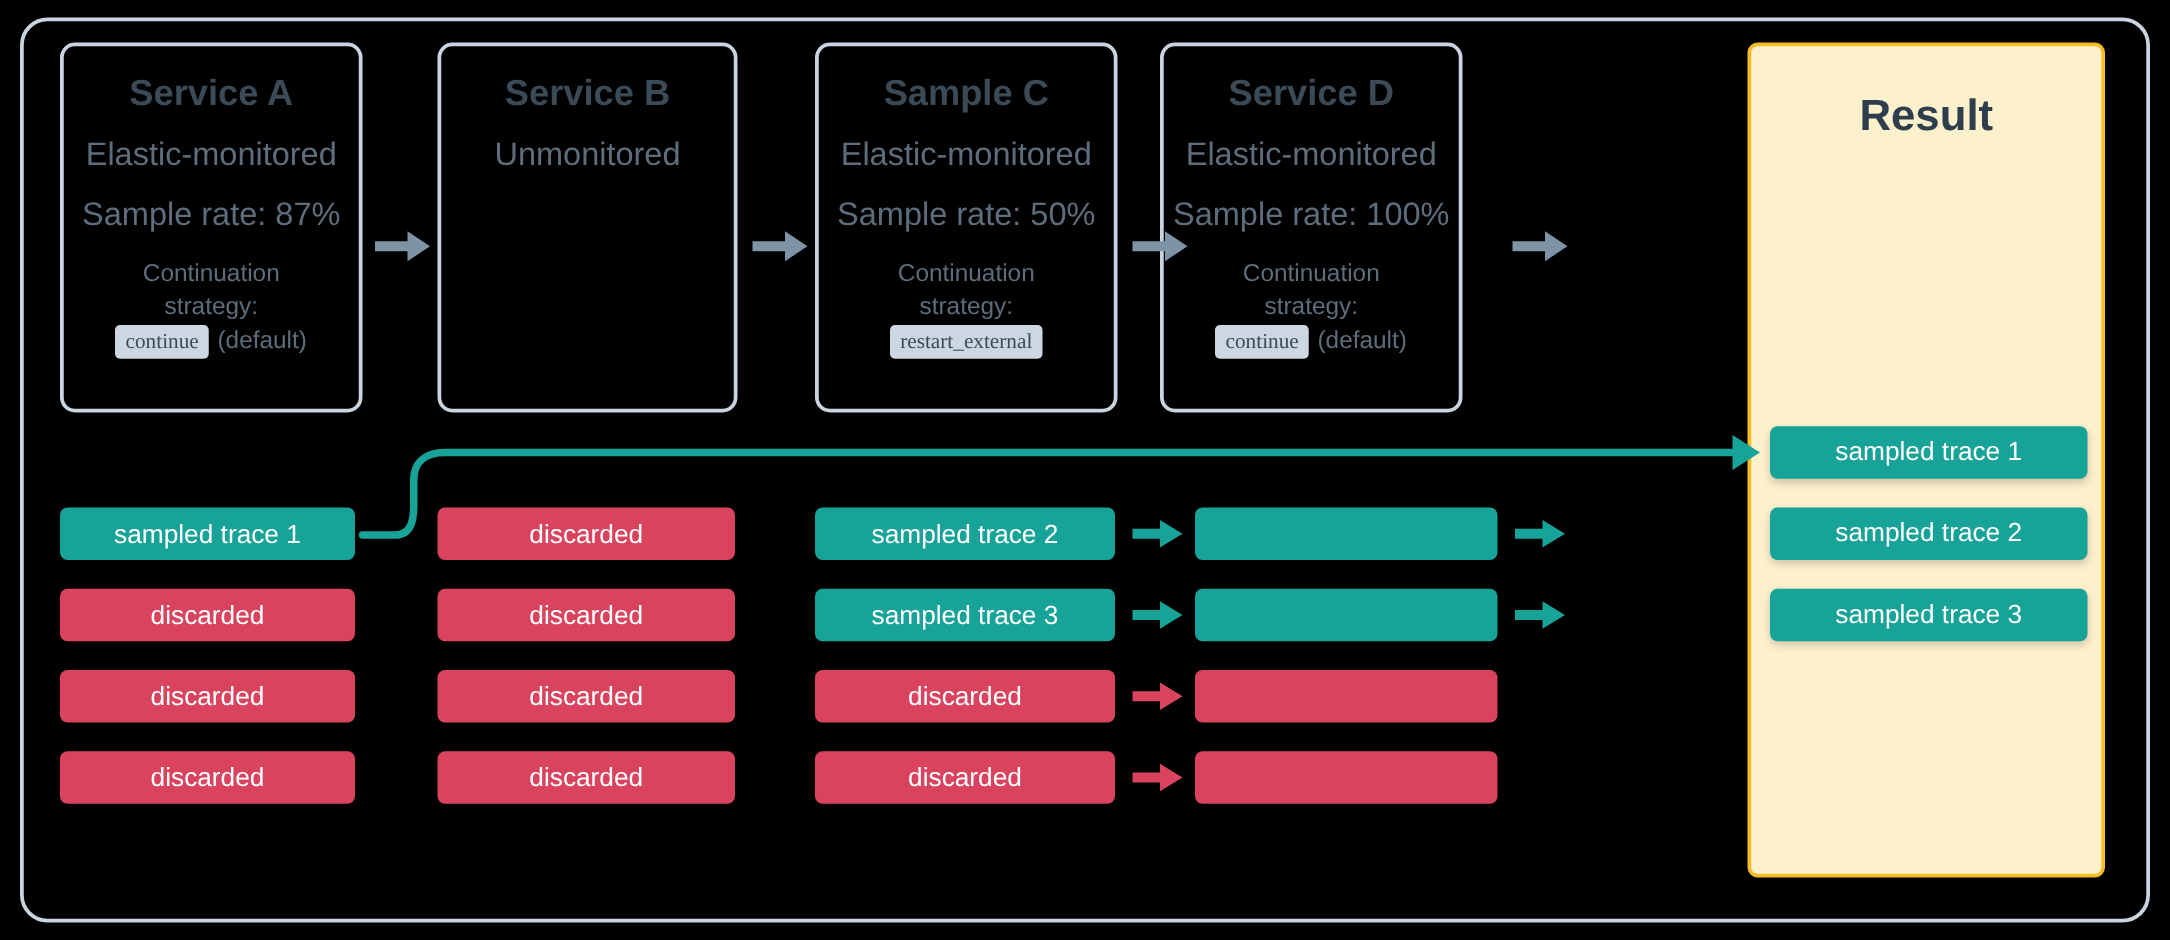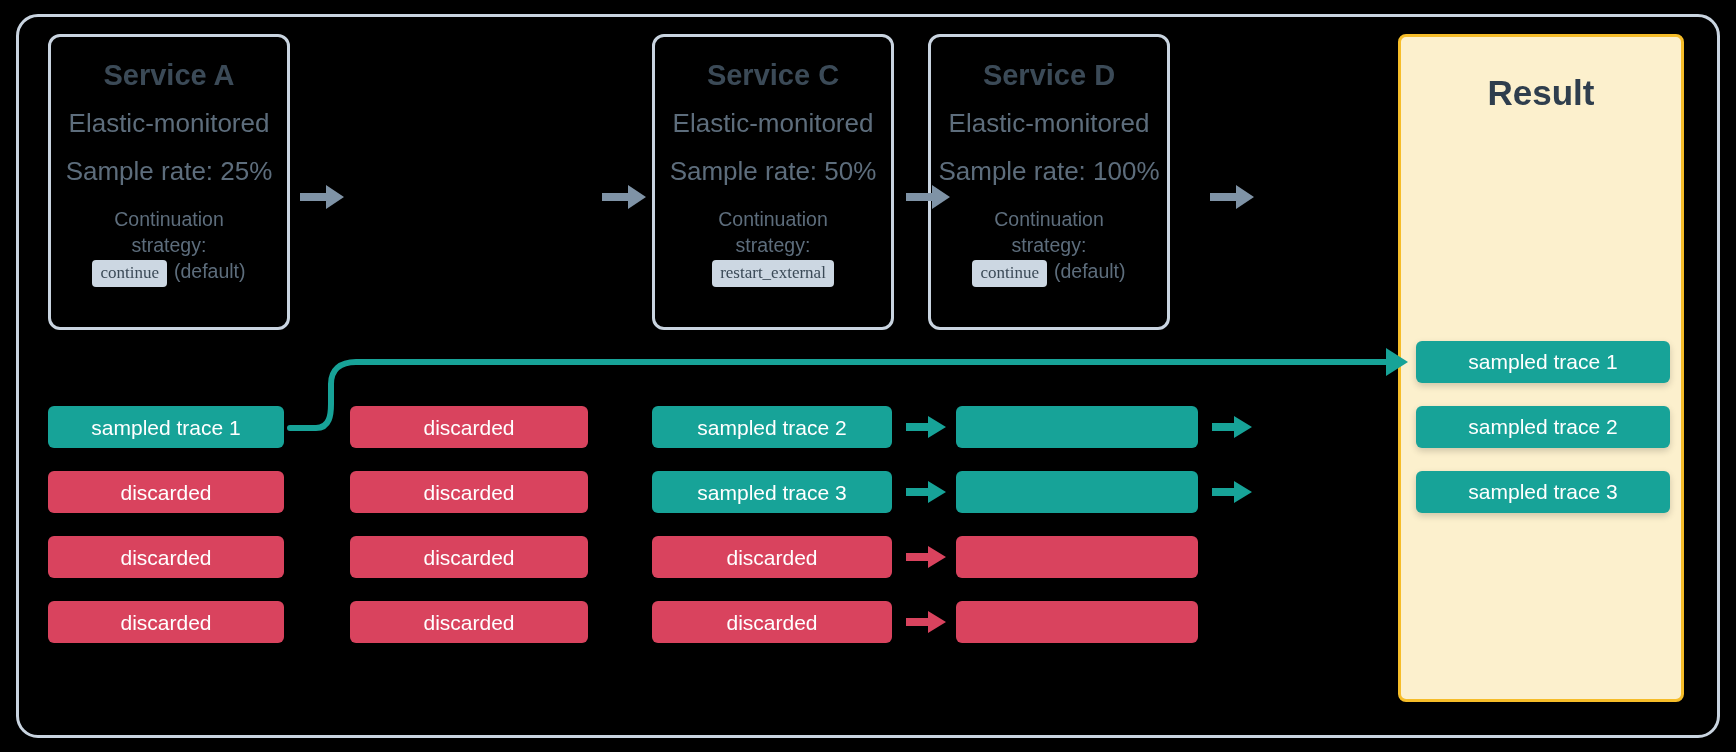--- a/index.html
+++ b/index.html
@@ -166,33 +166,37 @@
 <body>
 
 <div id="canvas">
 
   <div class="outer-frame"></div>
 
   <div class="service-box" style="left:48px; width:242px;">
     <div class="service-title">Service A</div>
     <div class="service-line">Elastic-monitored</div>
     <div class="service-gap-a"></div>
-    <div class="service-line">Sample rate: 25%</div>
+    <div class="service-line">Sample rate: 87%</div>
     <div class="service-gap-b"></div>
     <div class="strategy-label">Continuation</div>
     <div class="strategy-label">strategy:</div>
     <div class="strategy-row">
       <span class="code-chip">continue</span>
       <span class="default-note">(default)</span>
     </div>
   </div>
 
+  <div class="service-box" style="left:350px; width:240px;">
+    <div class="service-title">Service B</div>
+    <div class="service-line">Unmonitored</div>
+  </div>
 
   <div class="service-box" style="left:652px; width:242px;">
-    <div class="service-title">Service C</div>
+    <div class="service-title">Sample C</div>
     <div class="service-line">Elastic-monitored</div>
     <div class="service-gap-a"></div>
     <div class="service-line">Sample rate: 50%</div>
     <div class="service-gap-b"></div>
     <div class="strategy-label">Continuation</div>
     <div class="strategy-label">strategy:</div>
     <div class="strategy-row">
       <span class="code-chip">restart_external</span>
     </div>
   </div>

